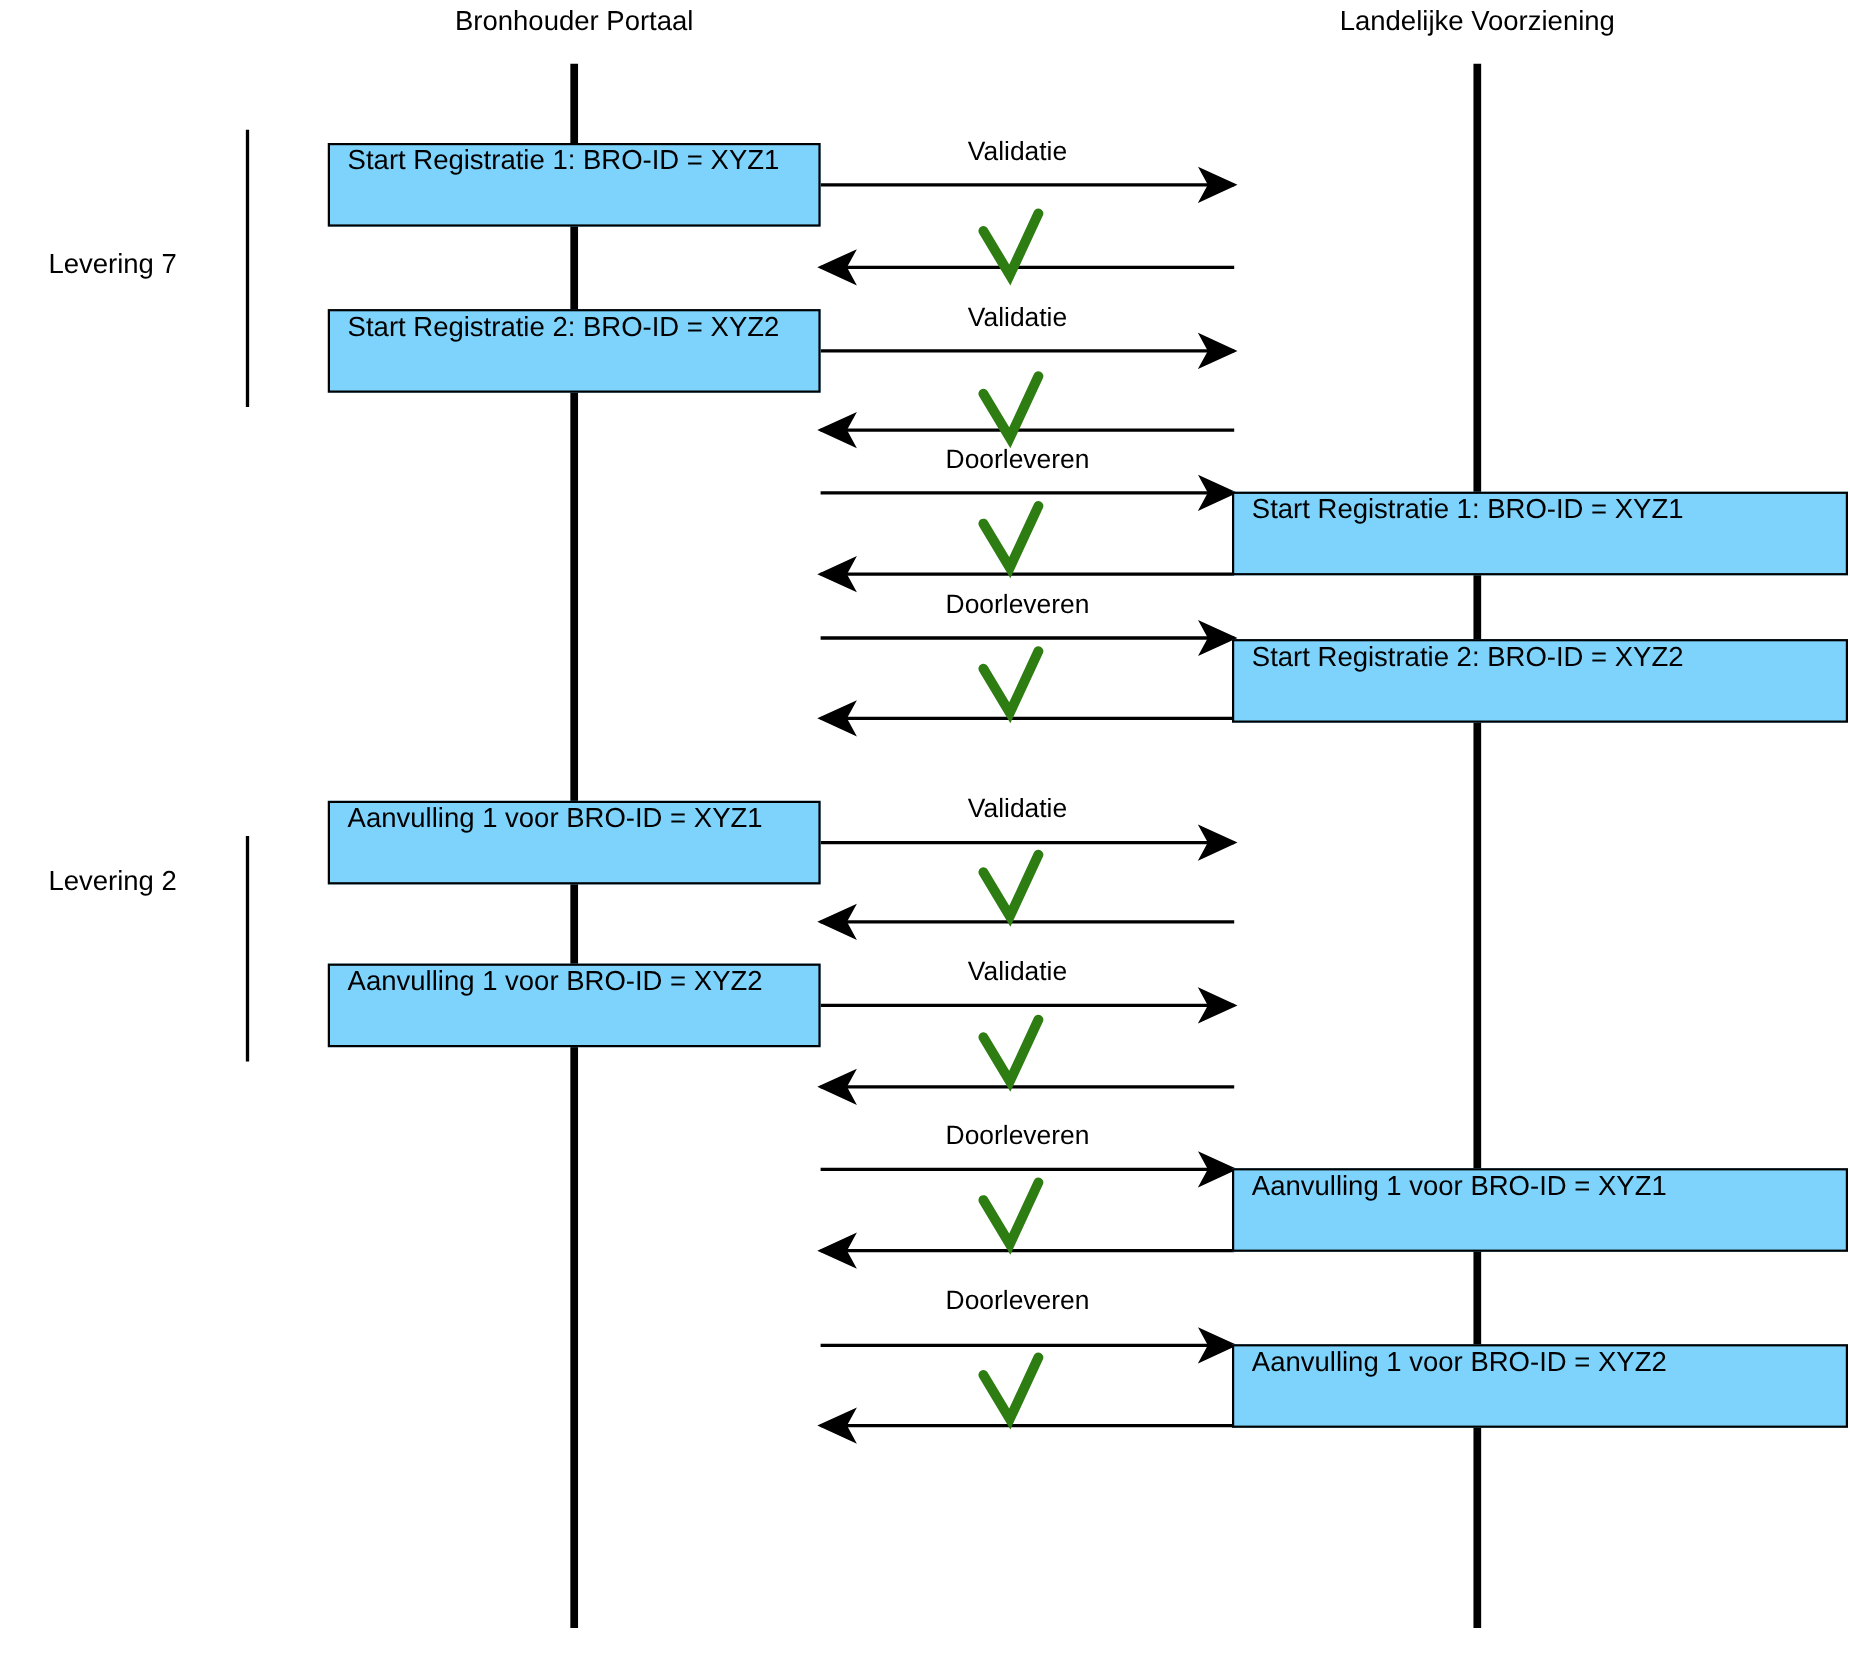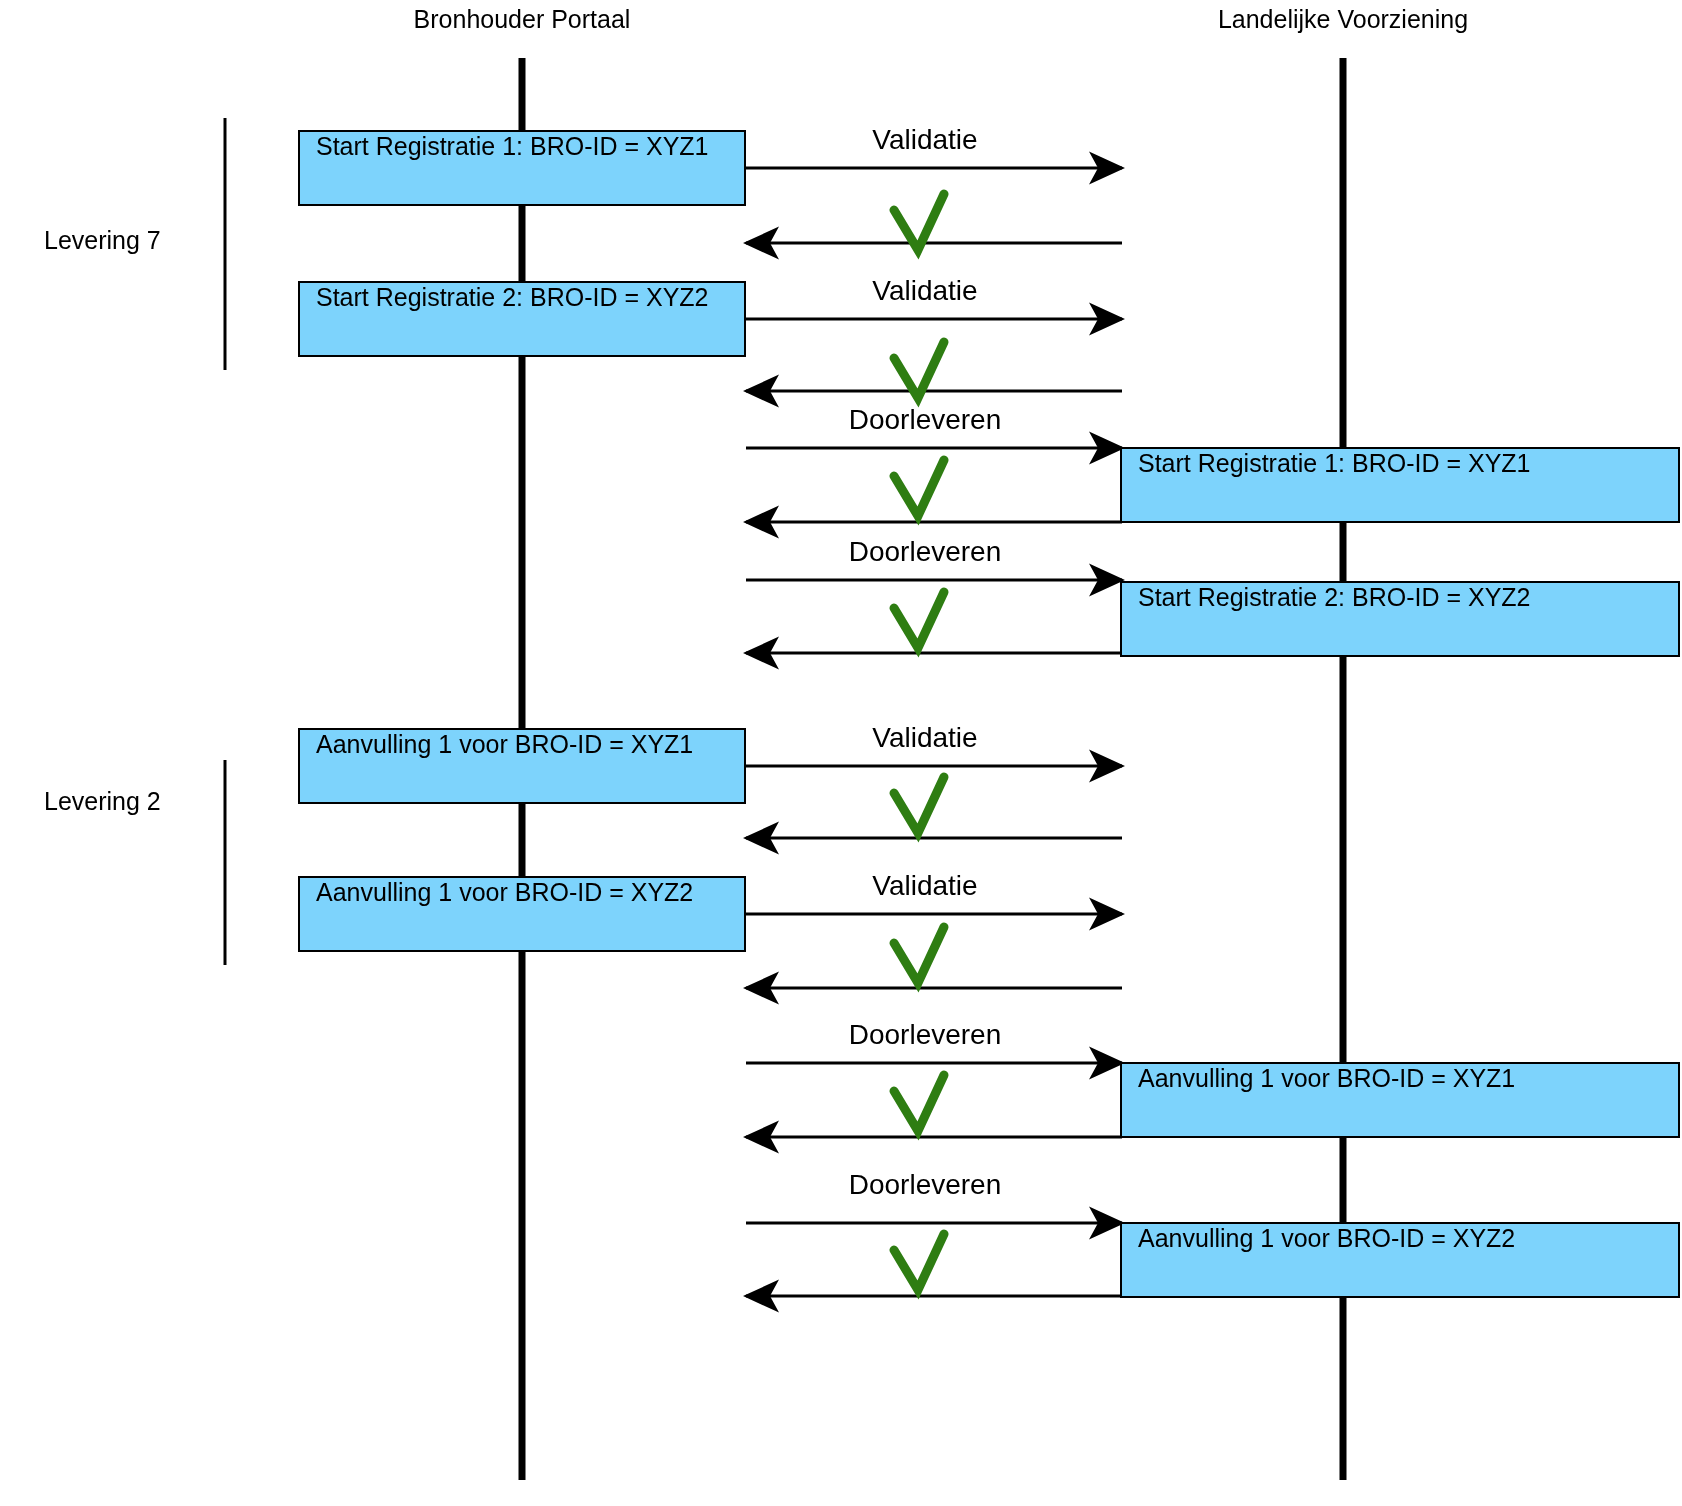--- a/index.html
+++ b/index.html
@@ -47,21 +47,21 @@
     align-items: flex-start;
   }
   .msg-box span {
     font-size: 25px;
     color: #000;
     white-space: nowrap;
     padding-left: 16px;
   }
   .arrow-label {
     position: absolute;
-    font-size: 28px;
+    font-size: 24px;
     color: #000;
     white-space: nowrap;
     transform: translateX(-50%);
   }
 </style>
 </head>
 <body>
 
 <div id="diagram-root">
 

